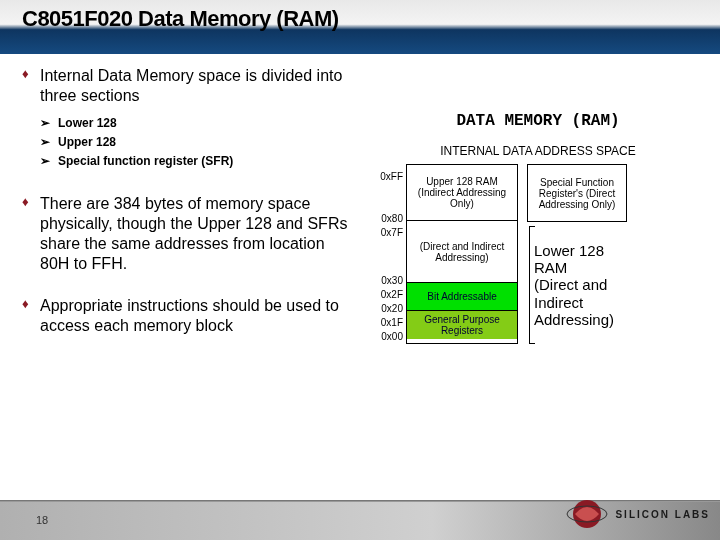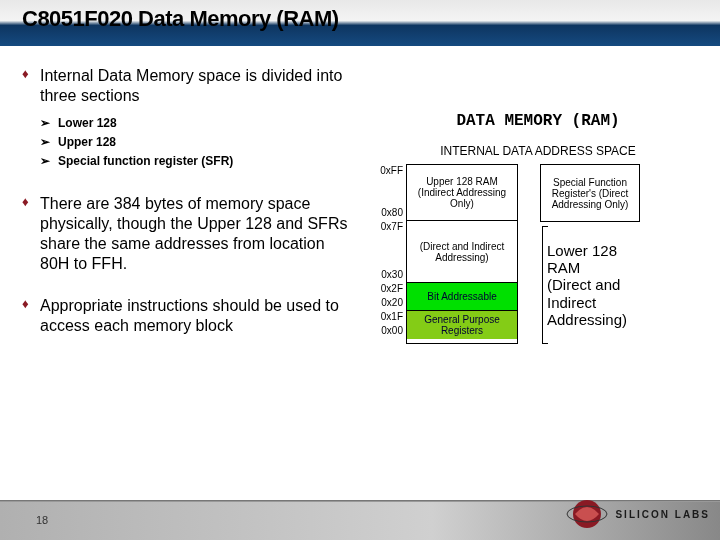--- a/index.html
+++ b/index.html
@@ -1,32 +1,32 @@
 <!DOCTYPE html>
 <html><head>
 <meta charset="utf-8">
 <style>
   * { margin:0; padding:0; box-sizing:border-box; }
   body { width:720px; height:540px; font-family:Arial,Helvetica,sans-serif; background:#fff; position:relative; overflow:hidden; }
-  .titlebar { height:46px; background:linear-gradient(180deg,#e8e8e8 0%,#f4f4f4 45%,#0e3560 55%,#154a80 100%); position:relative; }
+  .titlebar { height:54px; background:linear-gradient(180deg,#e8e8e8 0%,#f4f4f4 45%,#0e3560 55%,#154a80 100%); position:relative; }
   .title { position:absolute; top:6px; left:22px; font-family:"Arial Black",Arial,sans-serif; font-size:22px; font-weight:900; letter-spacing:-0.5px; color:#000; }
   .content { position:absolute; top:66px; left:22px; width:330px; }
   ul.main { list-style:none; }
   ul.main > li { position:relative; padding-left:18px; margin-bottom:22px; font-size:16px; line-height:1.25; }
   ul.main > li::before { content:"♦"; position:absolute; left:0; top:0; font-size:13px; color:#8a1a24; }
   ul.sub { list-style:none; margin-top:8px; }
   ul.sub > li { position:relative; padding-left:18px; font-size:12px; line-height:1.6; font-weight:bold; }
   ul.sub > li::before { content:"➢"; position:absolute; left:0; top:0; font-size:12px; color:#000; }
   .diagram { position:absolute; top:112px; left:372px; width:332px; font-size:11px; }
   .d-title { text-align:center; font-weight:bold; font-size:16px; margin-bottom:14px;font-family:Liberation Mono, monospace; }
   .d-sub { text-align:center; font-size:12px; margin-bottom:6px; }
-  .d-body { display:flex; align-items:flex-start; }
+  .d-body { display:flex; align-items:flex-end; }
   .addr-col { width:34px; font-size:10px; text-align:right; padding-right:3px; }
   .addr-col div { height:14px; line-height:14px; }
-  .mem-col { display:flex; gap:22px; }
+  .mem-col { display:flex; gap:9px; }
   .stack { width:112px; border:1px solid #000; }
   .cell { border-bottom:1px solid #000; text-align:center; font-size:10px; display:flex; align-items:center; justify-content:center; padding:2px; }
   .cell:last-child { border-bottom:none; }
   .upper128 { height:56px; }
   .direct-ind { height:62px; }
   .bitaddr { height:28px; background:#00e000; color:#003; }
   .gpr { height:28px; background:#84cc16; color:#003; }
   .sfr-cell { height:56px; }
   .side-labels { width:64px; font-size:15px; line-height:1.15; padding-left:3px; }
   .lower-label { height:118px; display:flex; align-items:center; border-left:1px solid #000; margin-left:-1px; padding-left:4px; position:relative; }

